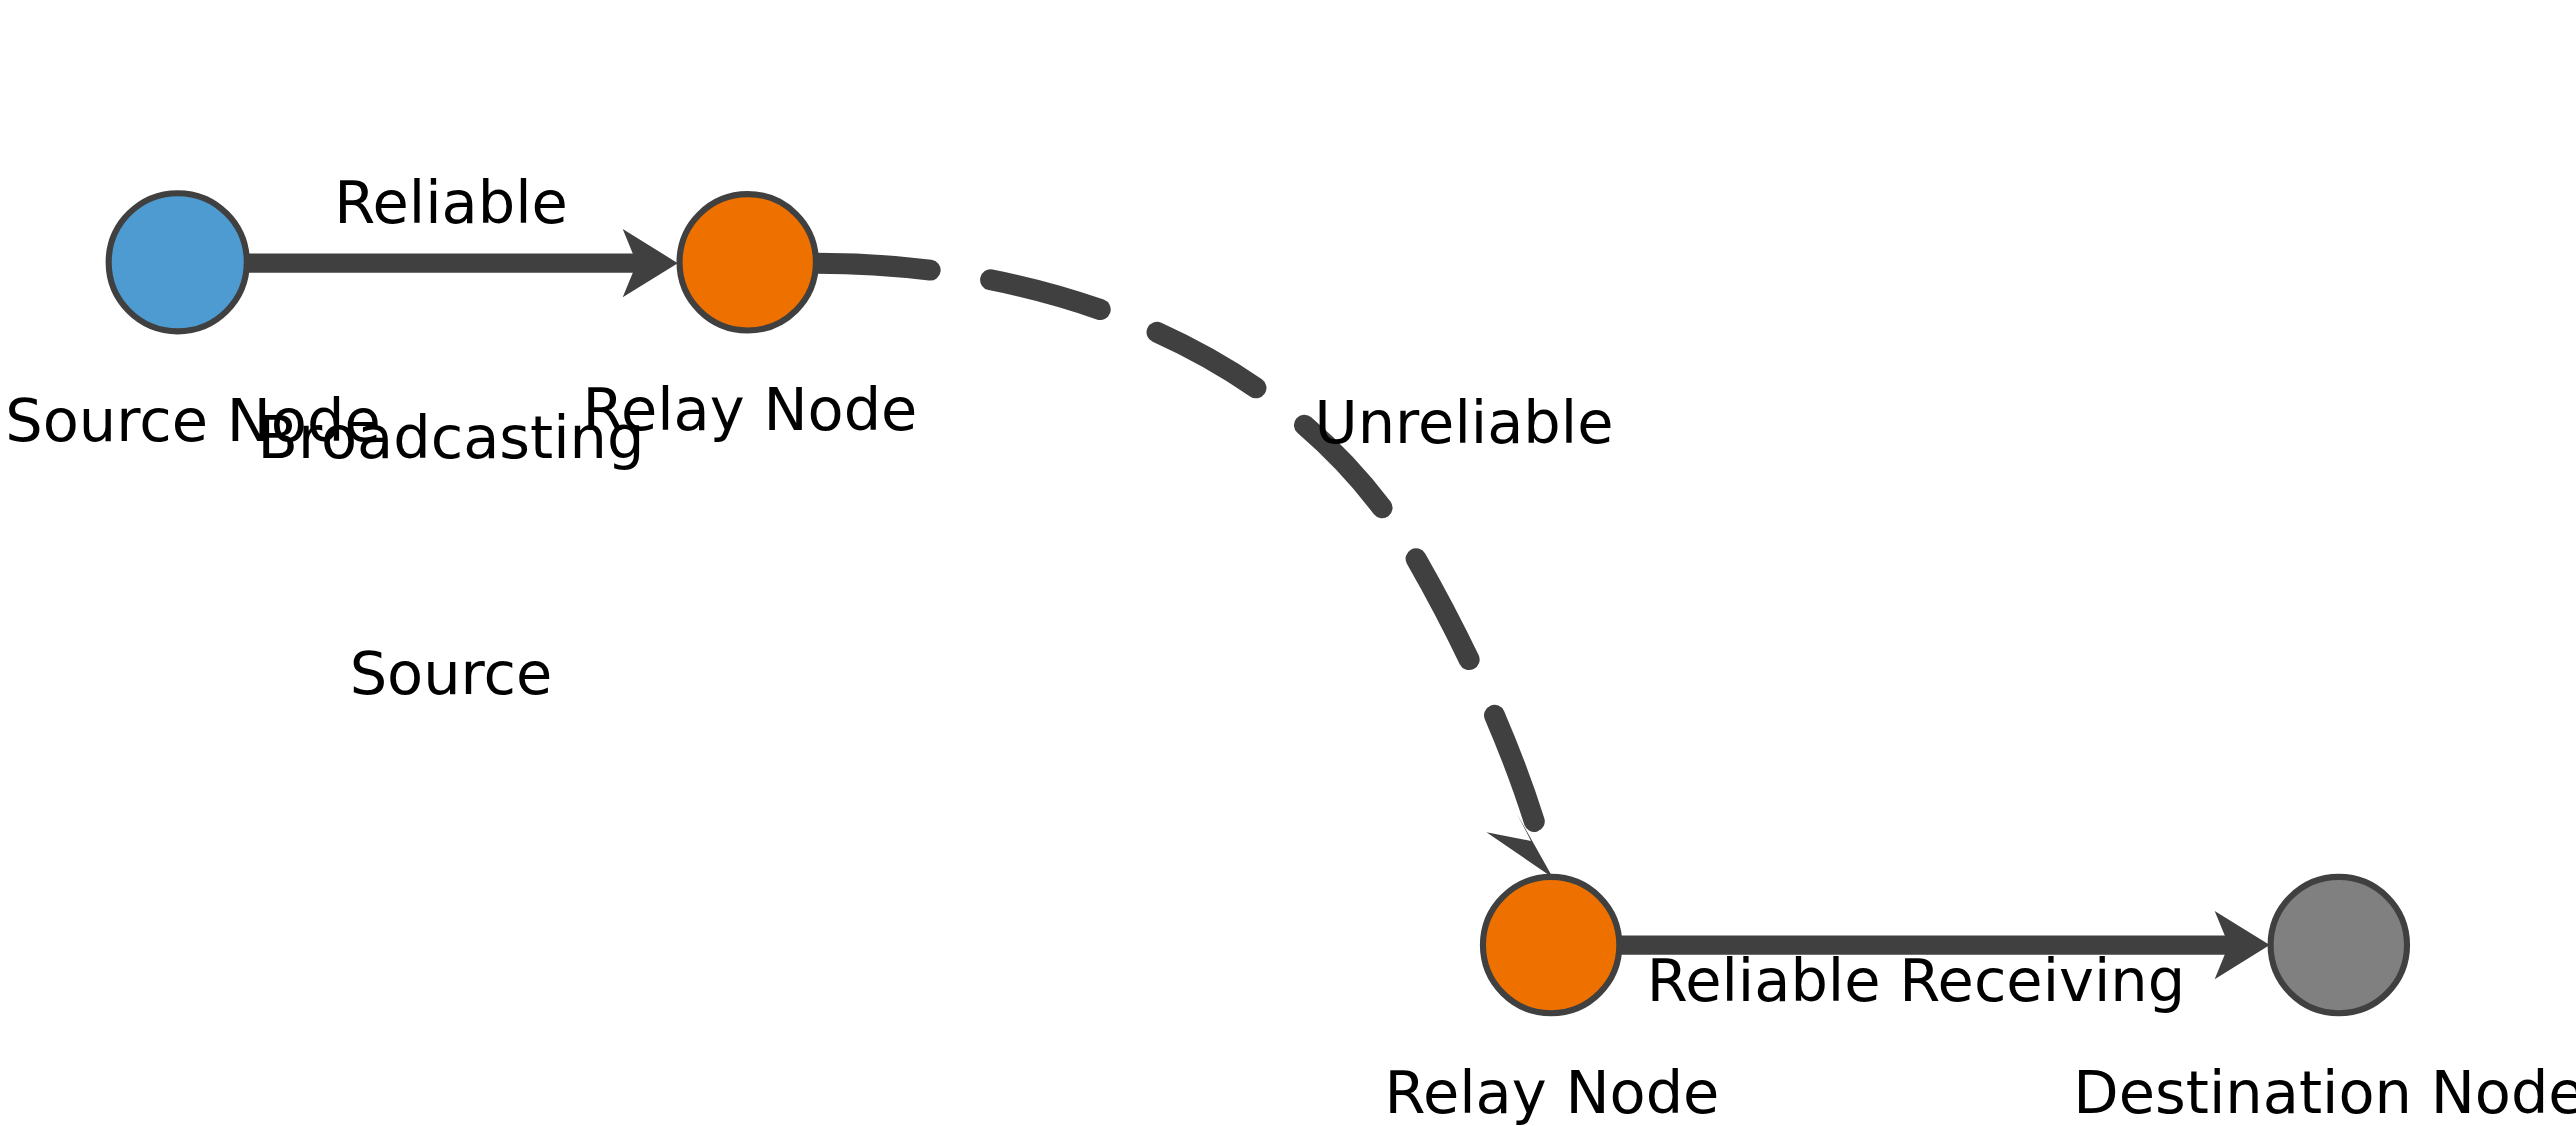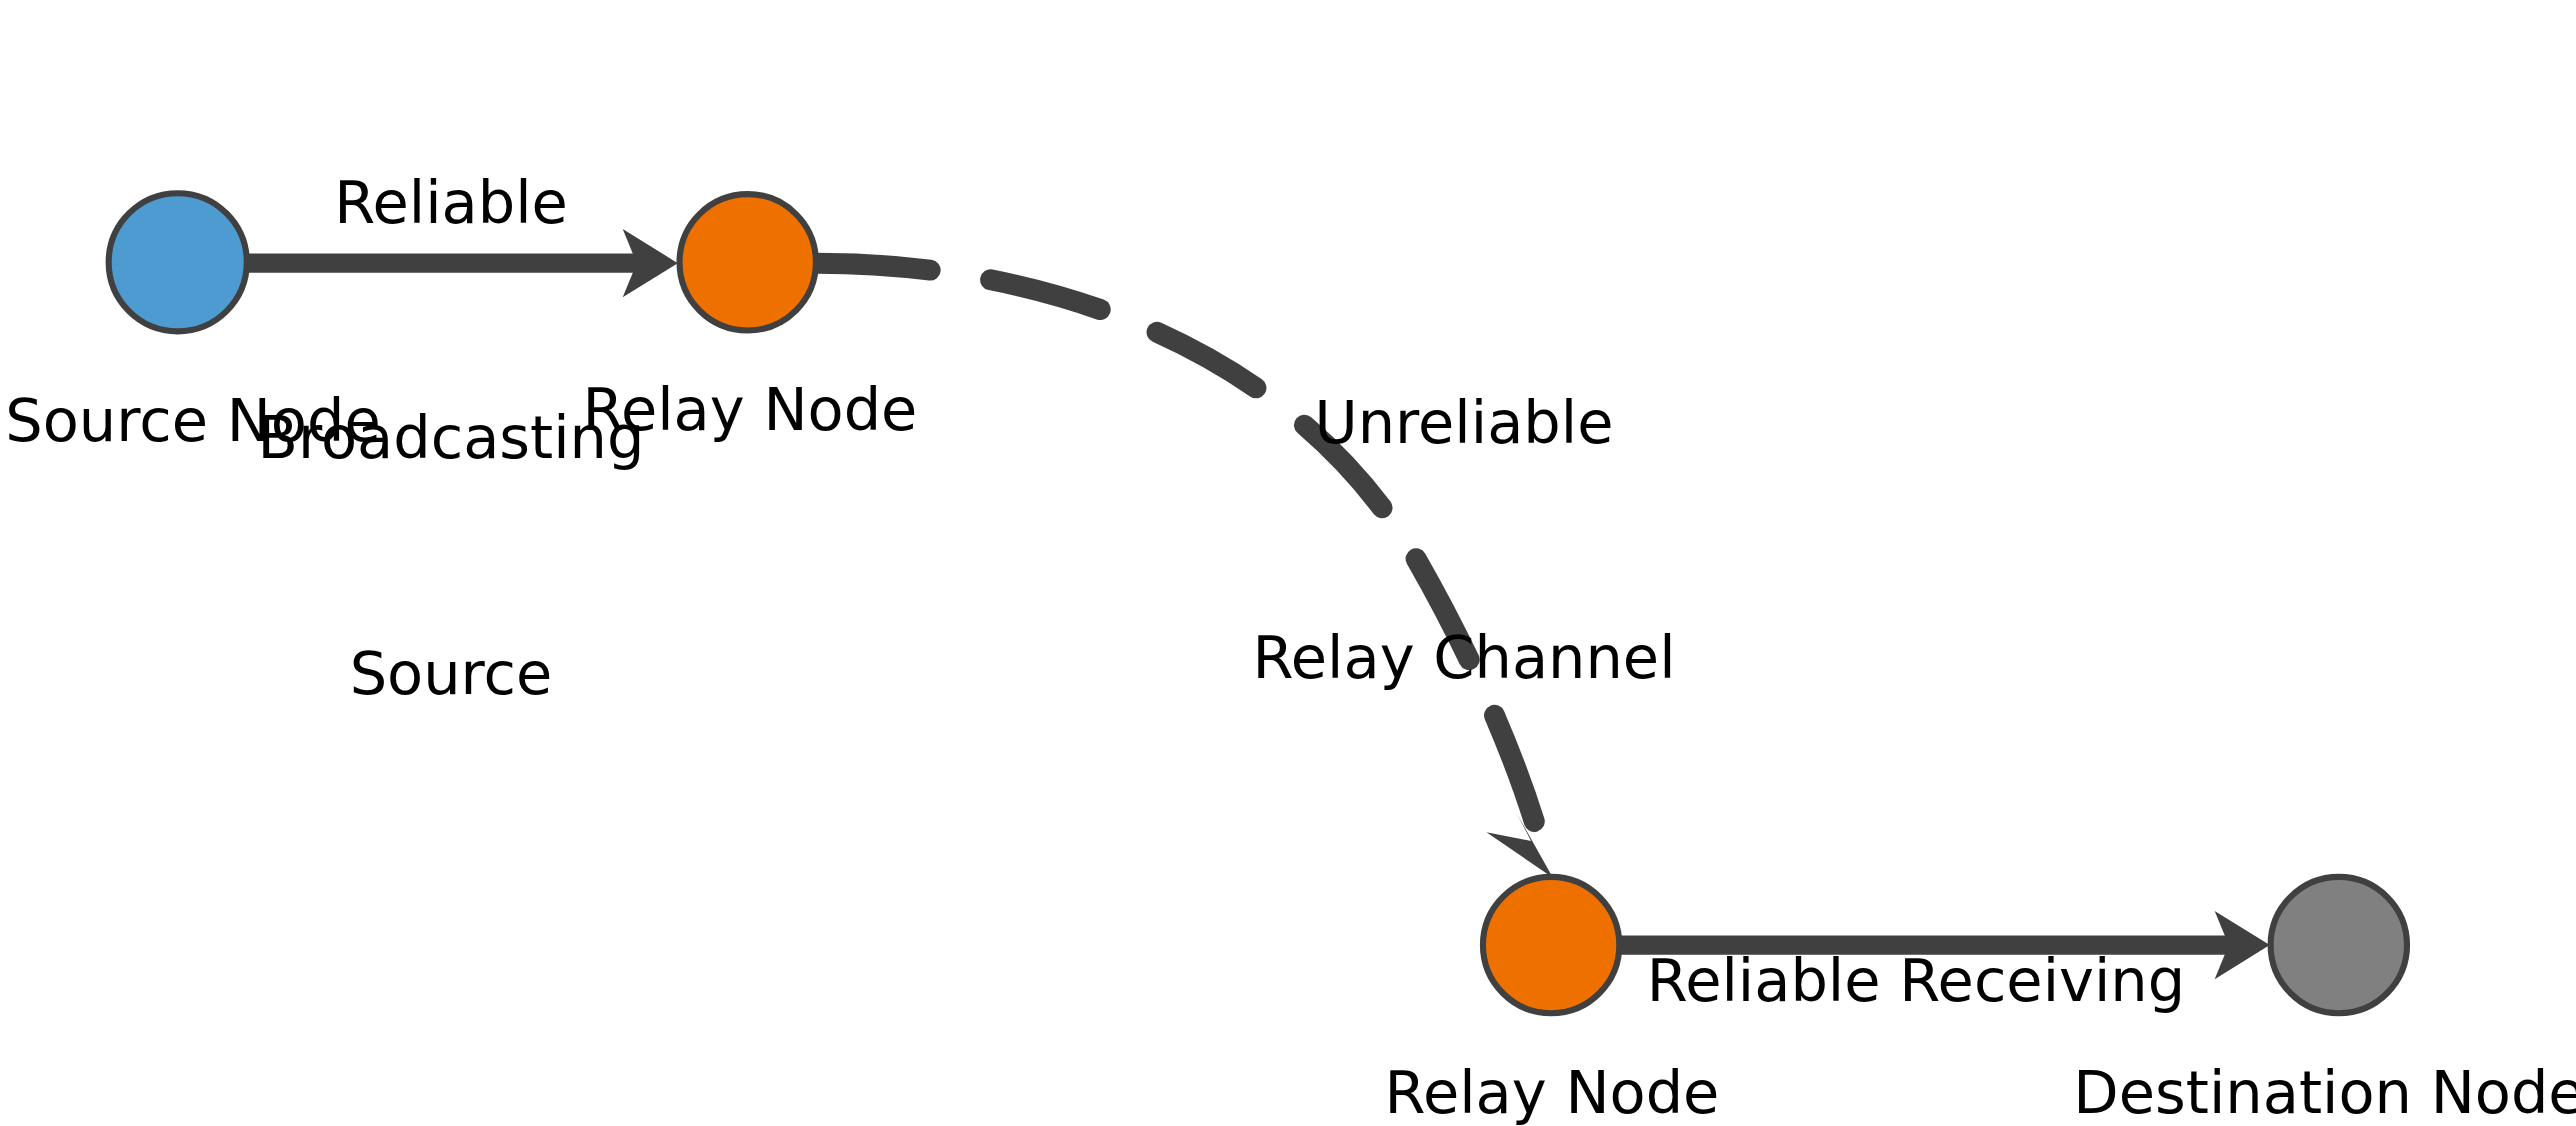--- a/index.html
+++ b/index.html
@@ -72,21 +72,20 @@
   </svg>
 
   <div class="edge-label" style="left:451px; top:7px;">
     <div>Reliable</div>
     <div>Broadcasting</div>
     <div>Source</div>
   </div>
 
   <div class="edge-label" style="left:1445px; top:227px;margin-left:19px;">
     <div>Unreliable</div>
-    <div>Relay Channel</div>
   </div>
 
   <div class="edge-label" style="left:1916px; top:785px;">
     <div>Reliable Receiving</div>
     
   </div>
 
   <div class="node-label" style="left:193px; top:382px;">Source Node</div>
 
   <div class="node-label" style="left:750px; top:371px;">Relay Node</div>

